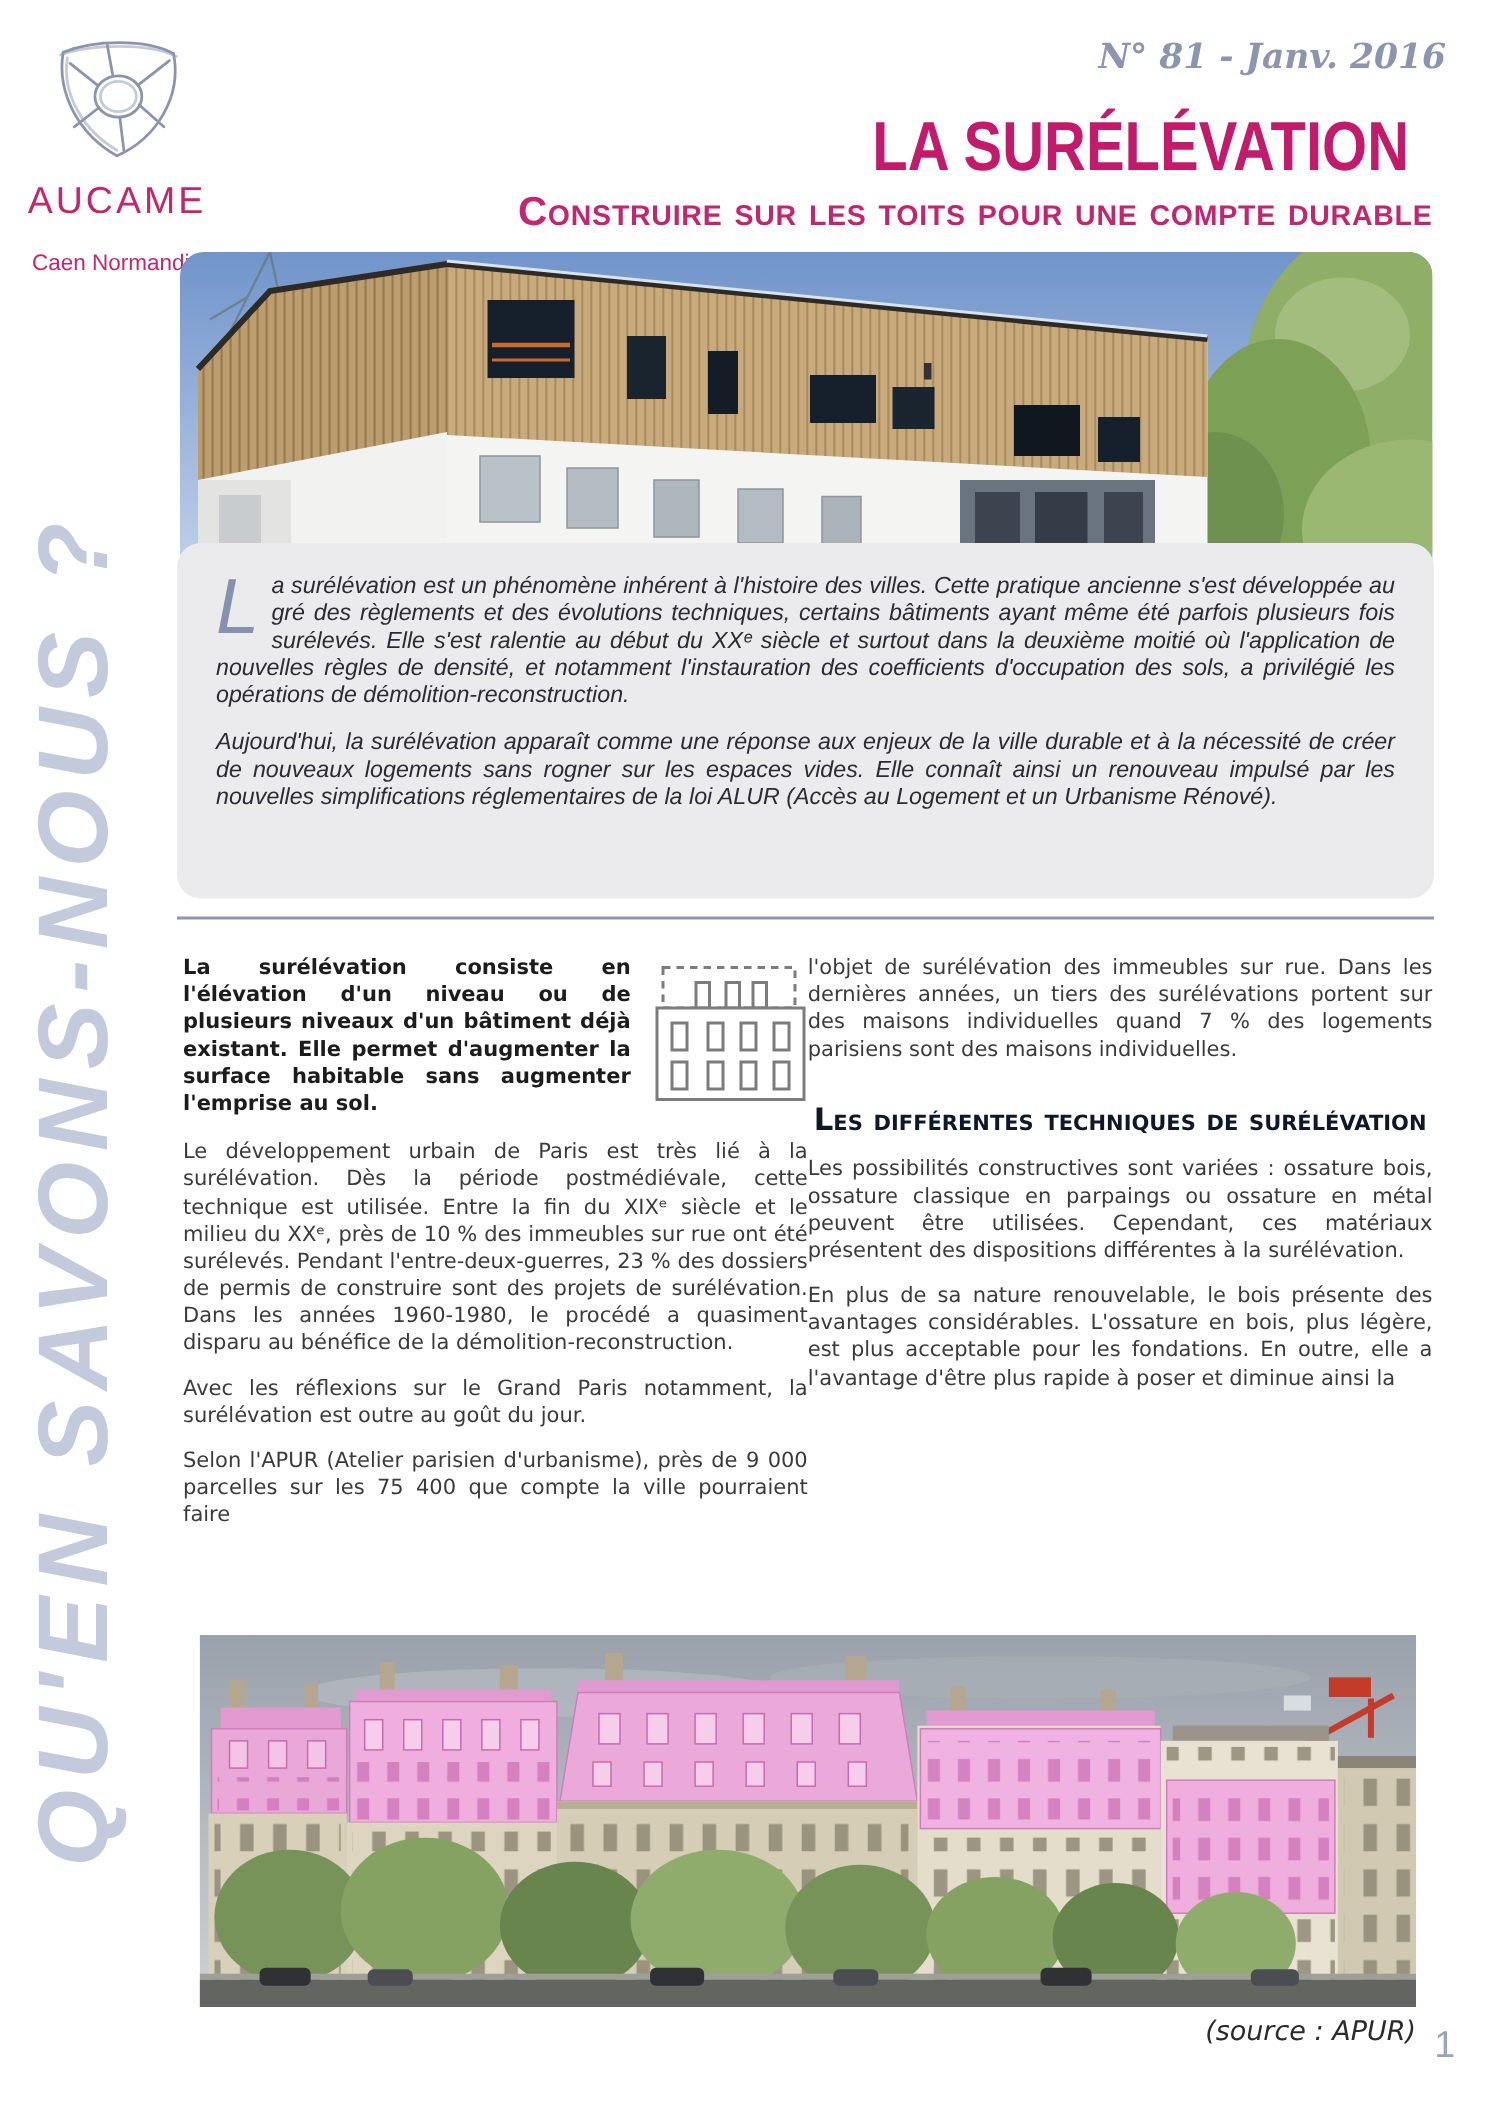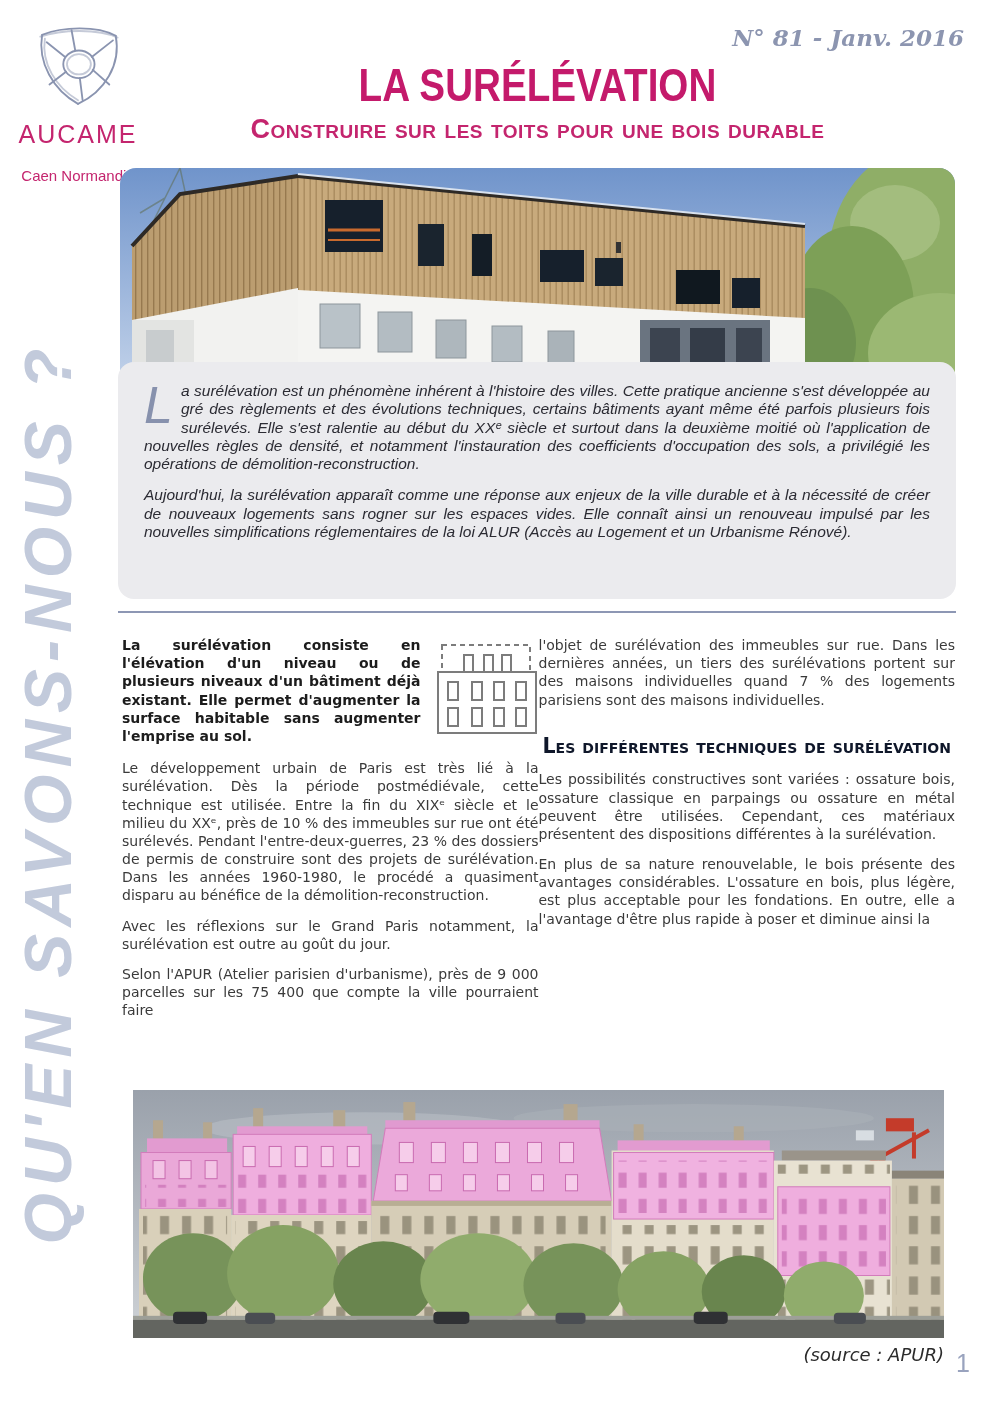--- a/index.html
+++ b/index.html
@@ -23,21 +23,21 @@
     color:#c4256e; margin-top:2px;
   }
   .logo .sub { font-family:"Liberation Sans", sans-serif; font-size:15px; color:#c4256e;margin-top:18px; }
   
   .issue {
     position:absolute; top:24px; right:28px;
     font-family:"DejaVu Serif", serif; font-style:italic; font-weight:bold;
     font-size:23px; color:#8c95b0;
   }
   
-  .titleblock { position:absolute; left:120px; top:62px; width:835px; text-align:center; }
+  .titleblock { position:absolute; left:120px; top:74px; width:835px; text-align:right; }
   .title {
     display:inline-block; font-family:"Liberation Sans", sans-serif;
     font-size:42px; font-weight:800; color:#c41a6b; letter-spacing:0px;
     transform:scale(.92,1.1);
   }
   .subtitle {
     margin-top:4px; font-family:"Liberation Sans", sans-serif;
     font-variant:small-caps; font-weight:bold; font-size:27px;
     color:#c4256e; letter-spacing:.5px;
   }
@@ -116,21 +116,21 @@
       </g>
     </svg>
     <div class="name">AUCAME</div>
     <div class="sub">Caen Normandie</div>
   </div>
 
   <div class="issue">N° 81 - Janv. 2016</div>
 
   <div class="titleblock">
     <span class="title">LA SURÉLÉVATION</span>
-    <div class="subtitle">Construire sur les toits pour une bois durable</div>
+    <div class="subtitle">Construire sur les toits pour une compte durable</div>
   </div>
 
   <div class="photo1">
     <svg viewBox="0 0 835 220" preserveAspectRatio="none">
       <defs>
         <linearGradient id="sky1" x1="0" y1="0" x2="0" y2="1">
           <stop offset="0" stop-color="#7094cb"></stop>
             <stop offset="1" stop-color="#c3d3ea"></stop>
         </linearGradient>
         <pattern id="wood" width="6" height="8" patternUnits="userSpaceOnUse">

